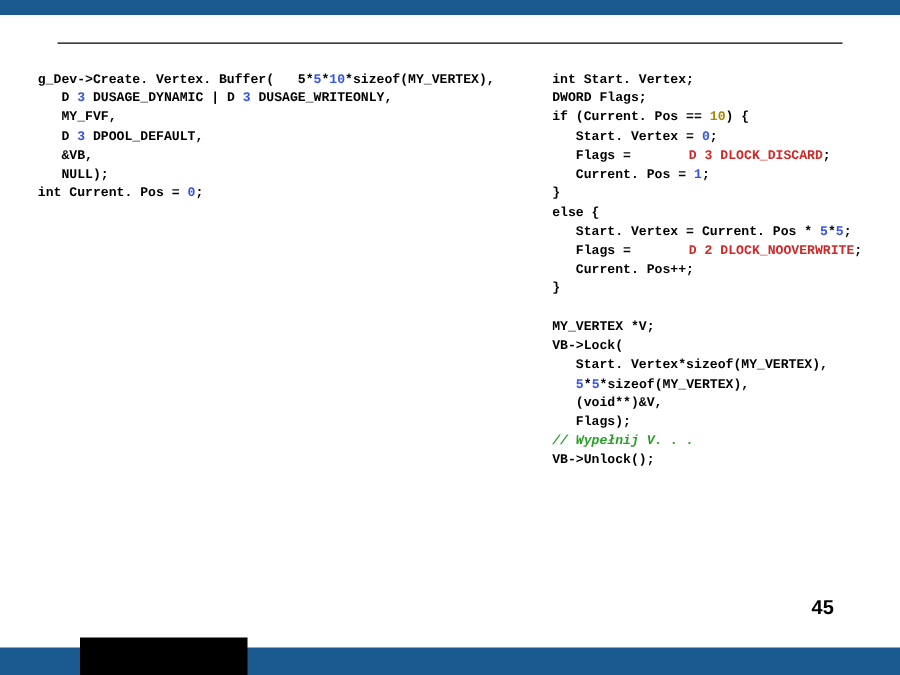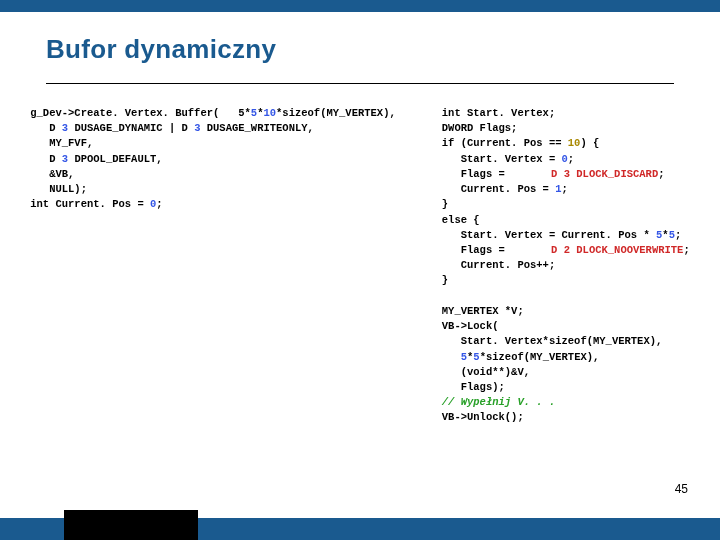--- a/index.html
+++ b/index.html
@@ -42,24 +42,25 @@
     line-height: 1.45;
     white-space: pre;
     color: #000;
   }
   .col .b  { color: #3456e6; }   
   .col .r  { color: #d02828; padding-left: 40px; }   
   .col .d  { color: #a88800; }   
   .col .g  { color: #28a028; font-style: italic; }   
   .page-num {
     position: absolute;
-    right: 32px;
+    right: 53px;
     bottom: 44px;
-    font-size: 12px;
+    font-size: 16px;
     color: #000;
+    font-weight: bold;
   }
   .bottom-bar {
     position: absolute;
     left: 0;
     bottom: 0;
     width: 100%;
     height: 22px;
     background: #1a5a8f;
   }
   .bottom-black {
@@ -70,21 +71,20 @@
     height: 30px;
     background: #000;
   }
 </style>
 </head>
 <body>
 
 <div class="top-bar"></div>
 
 <div class="slide">
-  <div class="title">Bufor dynamiczny</div>
   <div class="rule"></div>
 
   <div class="cols">
     <div class="col" id="col-left">g_Dev-&gt;Create. Vertex. Buffer(   5*<span class="b">5</span>*<span class="b">10</span>*sizeof(MY_VERTEX),
    D <span class="b">3</span> DUSAGE_DYNAMIC | D <span class="b">3</span> DUSAGE_WRITEONLY,
    MY_FVF,
    D <span class="b">3</span> DPOOL_DEFAULT,
    &amp;VB,
    NULL);
 int Current. Pos = <span class="b">0</span>;</div>

